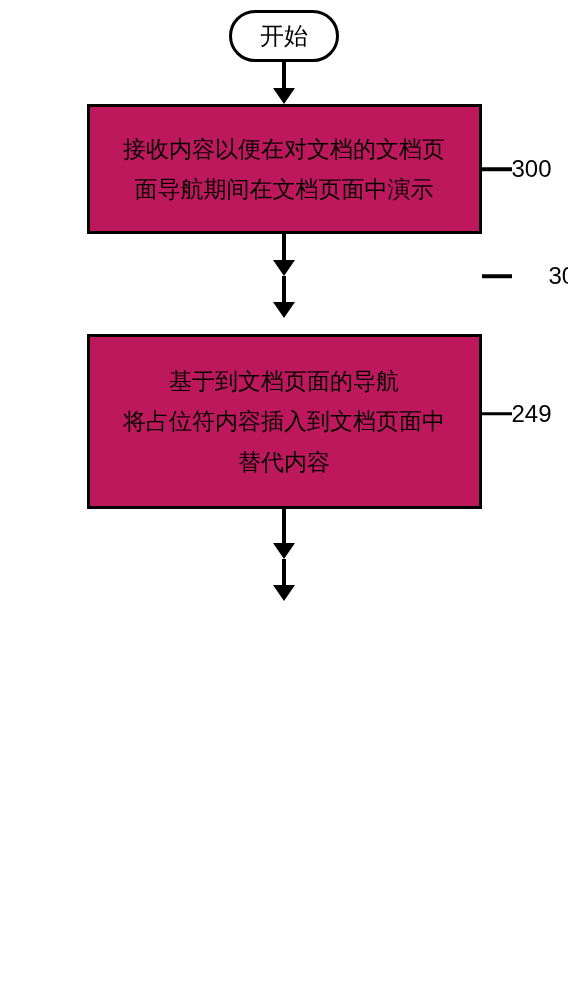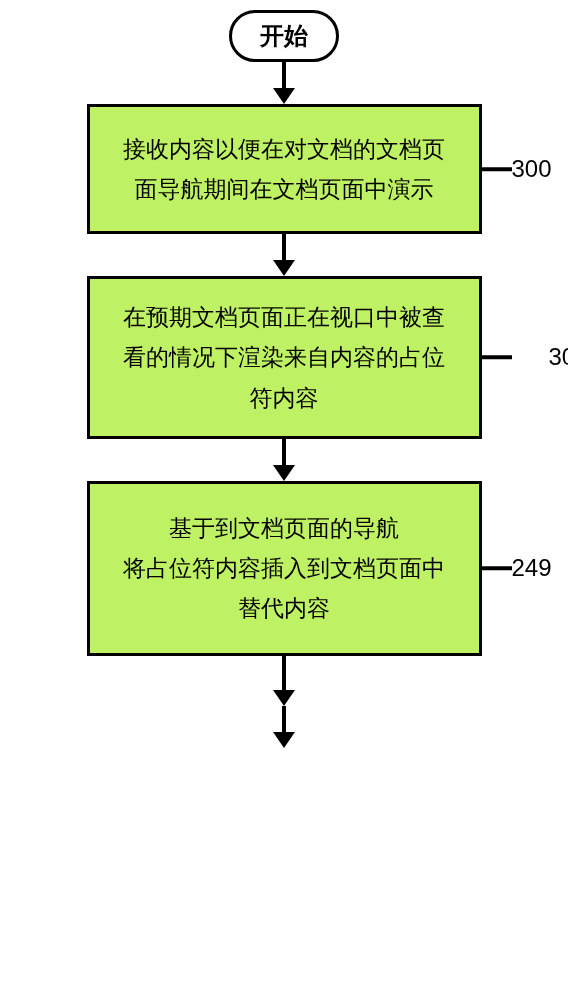--- a/index.html
+++ b/index.html
@@ -24,27 +24,27 @@
     }
     .terminator {
       border: 3.5px solid #000;
       border-radius: 30px;
       width: 110px;
       height: 52px;
       display: flex;
       align-items: center;
       justify-content: center;
       font-size: 24px;
-      font-weight: bold;
+      font-weight: normal;
       background: #fff;
     }
     .process-box {
       border: 3.5px solid #000;
       width: 395px;
-      background: #bef264;
+      background: #be185d;
       display: flex;
       align-items: center;
       justify-content: center;
       padding: 18px 28px;
       text-align: center;
       font-size: 23px;
       line-height: 1.75;
       position: relative;
     }
     .process-row {
@@ -86,21 +86,21 @@
     .arrow-head {
       width: 0;
       height: 0;
       border-left: 11px solid transparent;
       border-right: 11px solid transparent;
       border-top: 16px solid #000;
       margin-top: -1px;
     }
     .h130 { min-height: 130px; }
     .h150 { min-height: 150px; }
-    .h175 { min-height: 175px; }
+    .h175 { min-height: 175px; margin-top: 16px; }
   </style>
 </head>
 <body>
 
 <div class="container">
 
   <div class="terminator">
     <span>开始</span>
   </div>
 
@@ -118,25 +118,20 @@
     <div class="tick" style="top:50%;transform:translateY(-50%);"></div>
     <span class="ref-label" style="top:50%;transform:translateY(-50%);">300</span>
   </div>
 
   <div class="arrow-segment" style="height:42px;">
     <div class="arrow-line"></div>
     <div class="arrow-head"></div>
   </div>
 
   <div class="process-row">
-    <div class="box-wrap">
-      <div class="process-box h130">
-        <span>在预期文档页面正在视口中被查看的情况下渲染来自内容的占位符内容</span>
-      </div>
-    </div>
     <div class="tick" style="top:50%;transform:translateY(-50%);"></div>
     <span class="ref-label" style="top:50%;transform:translateY(-50%);margin-left:37px;">302</span>
   </div>
 
   <div class="arrow-segment" style="height:42px;">
     <div class="arrow-line"></div>
     <div class="arrow-head"></div>
   </div>
 
   <div class="process-row">

